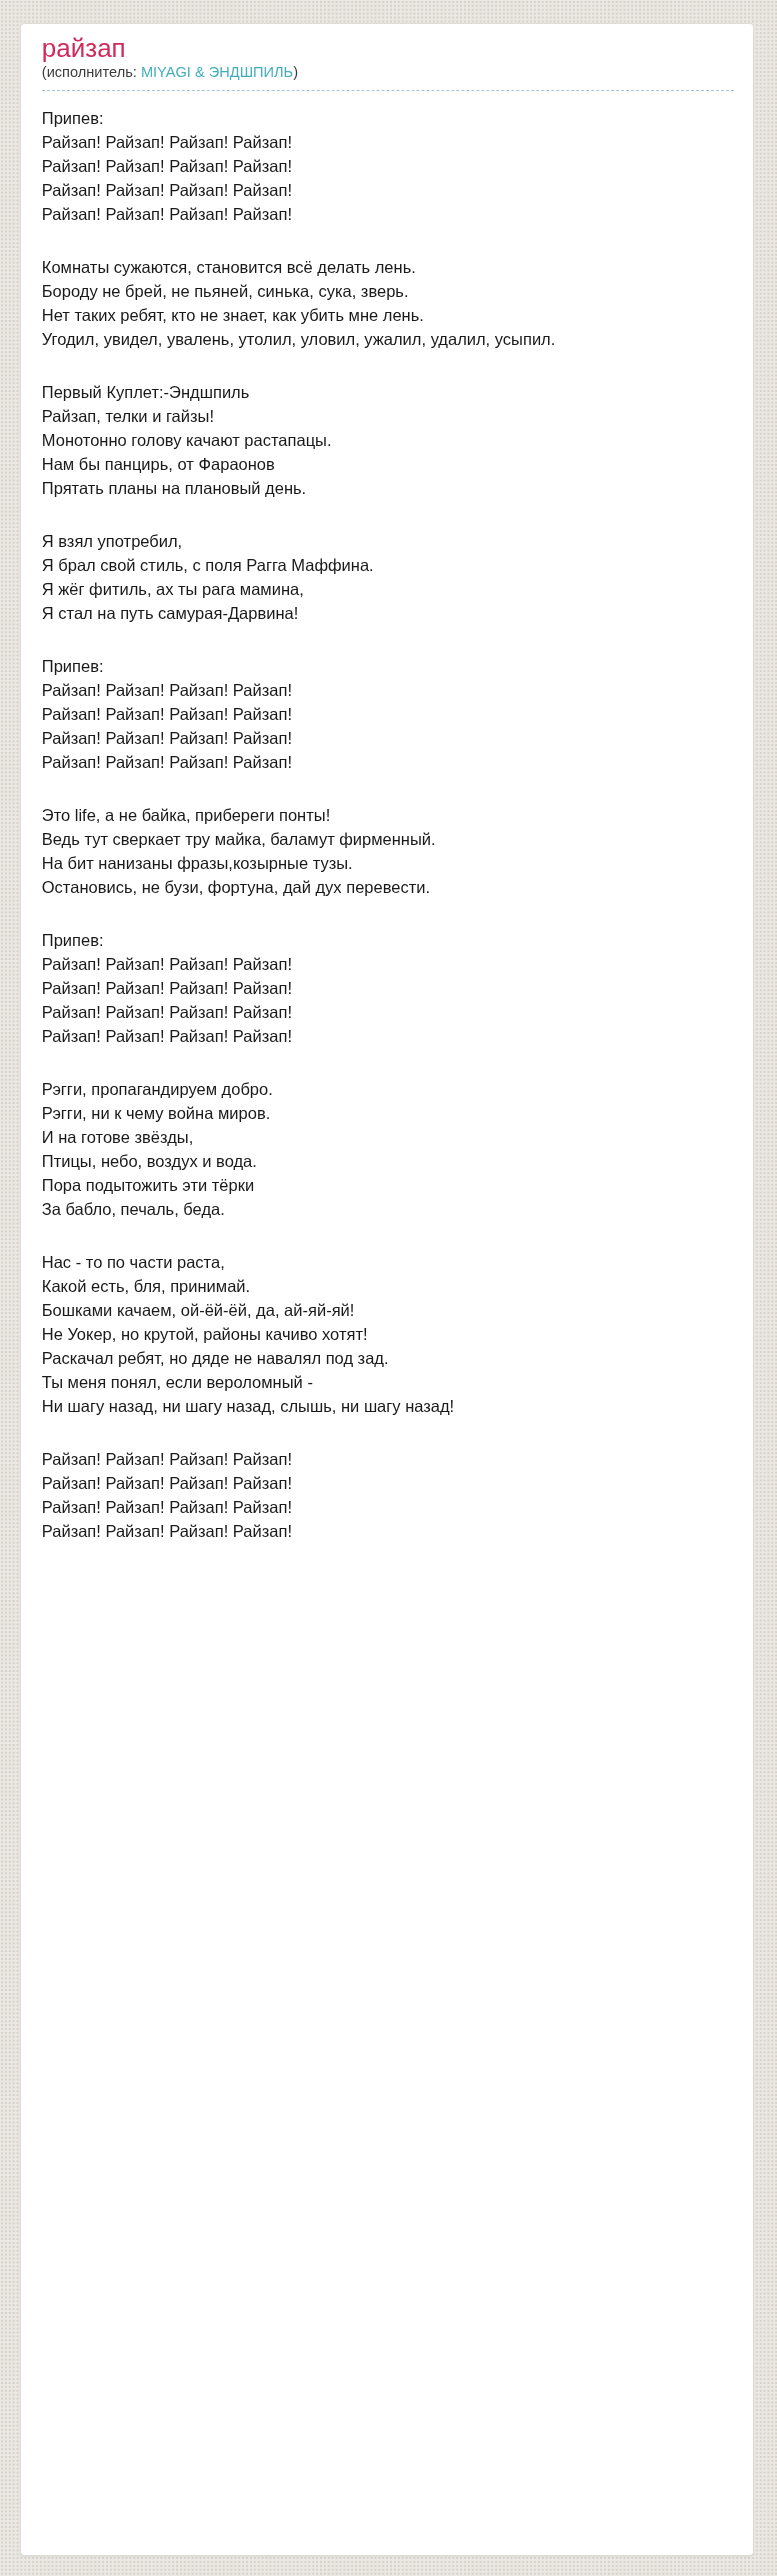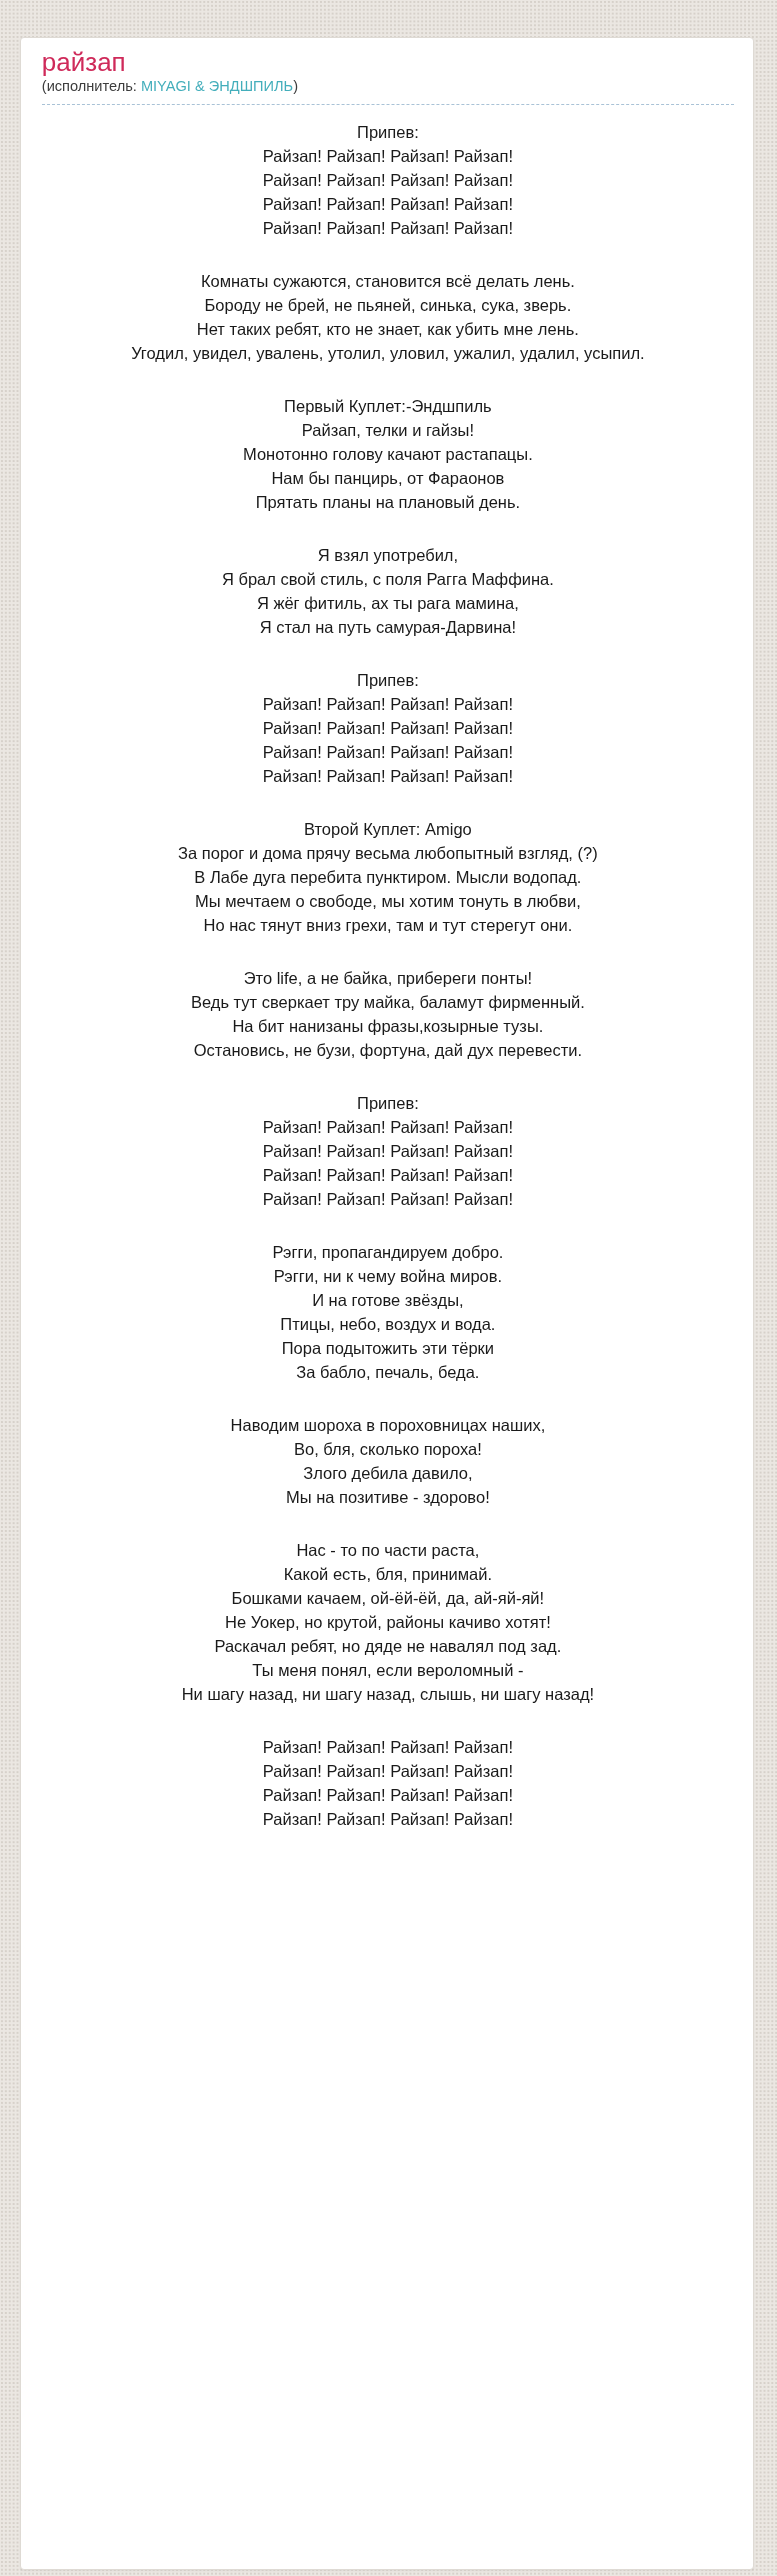--- a/index.html
+++ b/index.html
@@ -12,21 +12,21 @@
     position: relative;
     overflow: hidden;
     background-color: var(--page-bg, #ebe7e2);
     background-image: radial-gradient(rgba(160, 150, 138, 0.28) 1px, transparent 1px);
     background-size: 3.9px 3.9px;
     font-family: "Liberation Sans", sans-serif;
   }
   .card {
     position: absolute;
     left: 20.4px;
-    top: 37px;
+    top: 23px;
     width: 734px;
     height: 2533px;
     box-sizing: border-box;
     background: var(--card-bg, #ffffff);
     border: 1px solid #dedad4;
     border-radius: 3.9px;
     box-shadow: 0 1px 1.9px rgba(0,0,0,0.05);
     padding: 9.7px 19.4px 19.4px 20.4px;
   }
   .song-title {
@@ -47,21 +47,20 @@
     color: var(--link-color, #43aebb);
     text-decoration: none;
     cursor: pointer;
     margin-top: 12px;
   }
   .lyrics {
     margin-top: 15.5px;
     font-size: 16.5px;
     line-height: 24px;
     color: var(--lyrics-color, #1a1a1a);
-    text-align: center;
   }
   .stanza {
     margin: 0 0 29px 0;
   }
   .stanza:last-child {
     margin-bottom: 0;
   }
 </style>
 </head>
 <body>
@@ -70,22 +69,20 @@
   <h1 class="song-title">райзап</h1>
   <div class="artist-line">
     <span>(исполнитель: </span><a class="artist-link">MIYAGI &amp; ЭНДШПИЛЬ</a><span>)</span>
   </div>
   <div class="lyrics">
       <p class="stanza">Припев:<br>Райзап! Райзап! Райзап! Райзап!<br>Райзап! Райзап! Райзап! Райзап!<br>Райзап! Райзап! Райзап! Райзап!<br>Райзап! Райзап! Райзап! Райзап!</p>
       <p class="stanza">Комнаты сужаются, становится всё делать лень.<br>Бороду не брей, не пьяней, синька, сука, зверь.<br>Нет таких ребят, кто не знает, как убить мне лень.<br>Угодил, увидел, увалень, утолил, уловил, ужалил, удалил, усыпил.</p>
       <p class="stanza">Первый Куплет:-Эндшпиль<br>Райзап, телки и гайзы!<br>Монотонно голову качают растапацы.<br>Нам бы панцирь, от Фараонов<br>Прятать планы на плановый день.</p>
       <p class="stanza">Я взял употребил,<br>Я брал свой стиль, с поля Рагга Маффина.<br>Я жёг фитиль, ах ты рага мамина,<br>Я стал на путь самурая-Дарвина!</p>
       <p class="stanza">Припев:<br>Райзап! Райзап! Райзап! Райзап!<br>Райзап! Райзап! Райзап! Райзап!<br>Райзап! Райзап! Райзап! Райзап!<br>Райзап! Райзап! Райзап! Райзап!</p>
-      <p class="stanza">Второй Куплет: Amigo<br>За порог и дома прячу весьма любопытный взгляд, (?)<br>В Лабе дуга перебита пунктиром. Мысли водопад.<br>Мы мечтаем о свободе, мы хотим тонуть в любви,<br>Но нас тянут вниз грехи, там и тут стерегут они.</p>
       <p class="stanza">Это life, а не байка, прибереги понты!<br>Ведь тут сверкает тру майка, баламут фирменный.<br>На бит нанизаны фразы,козырные тузы.<br>Остановись, не бузи, фортуна, дай дух перевести.</p>
       <p class="stanza">Припев:<br>Райзап! Райзап! Райзап! Райзап!<br>Райзап! Райзап! Райзап! Райзап!<br>Райзап! Райзап! Райзап! Райзап!<br>Райзап! Райзап! Райзап! Райзап!</p>
       <p class="stanza">Рэгги, пропагандируем добро.<br>Рэгги, ни к чему война миров.<br>И на готове звёзды,<br>Птицы, небо, воздух и вода.<br>Пора подытожить эти тёрки<br>За бабло, печаль, беда.</p>
-      <p class="stanza">Наводим шороха в пороховницах наших,<br>Во, бля, сколько пороха!<br>Злого дебила давило,<br>Мы на позитиве - здорово!</p>
       <p class="stanza">Нас - то по части раста,<br>Какой есть, бля, принимай.<br>Бошками качаем, ой-ёй-ёй, да, ай-яй-яй!<br>Не Уокер, но крутой, районы качиво хотят!<br>Раскачал ребят, но дяде не навалял под зад.<br>Ты меня понял, если вероломный -<br>Ни шагу назад, ни шагу назад, слышь, ни шагу назад!</p>
       <p class="stanza">Райзап! Райзап! Райзап! Райзап!<br>Райзап! Райзап! Райзап! Райзап!<br>Райзап! Райзап! Райзап! Райзап!<br>Райзап! Райзап! Райзап! Райзап!</p>
     </div>
 </div>
 
 
 </body></html>

